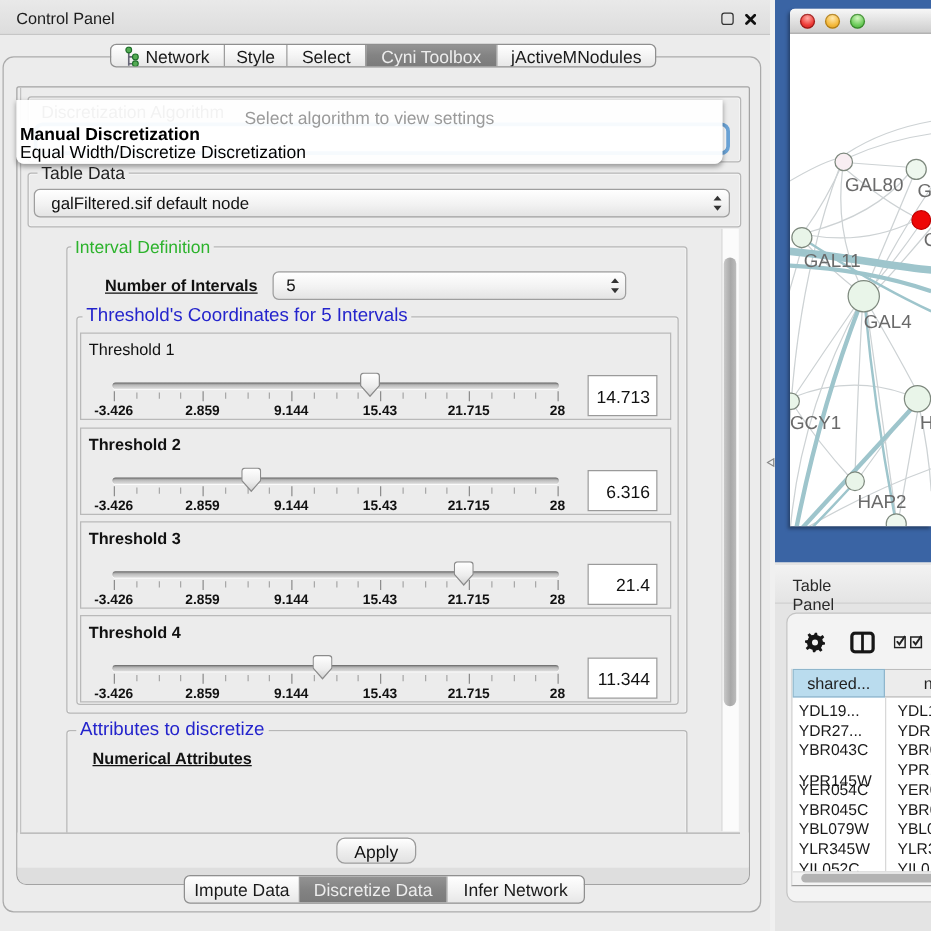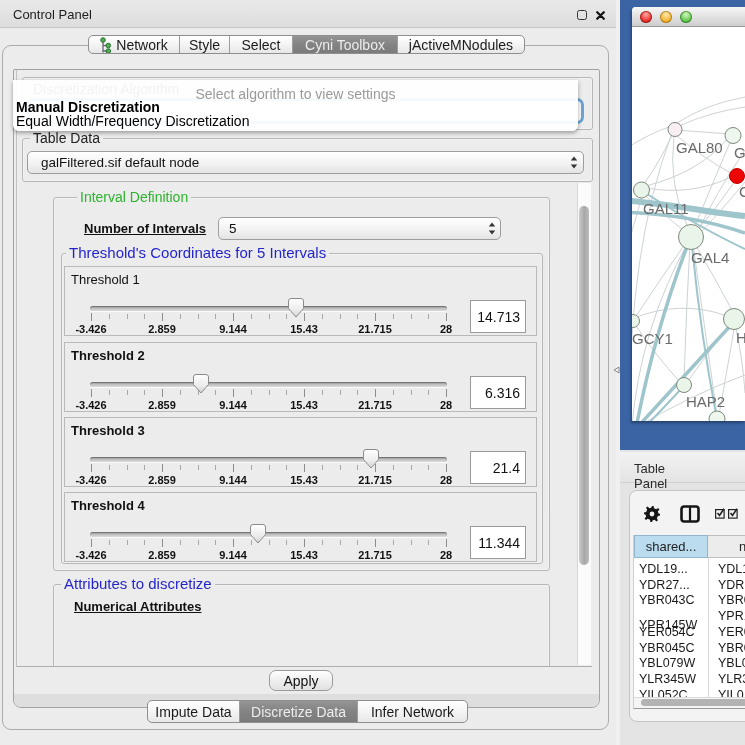--- a/index.html
+++ b/index.html
@@ -59,21 +59,21 @@
 <div class="gtitle" style="left:30px;top:131px;color:#222;">Table Data</div>
 <div class="combo" style="left:27px;top:151px;width:557px;height:23px;padding-left:13px;">galFiltered.sif default node</div>
 <div class="arrows" style="left:570px;top:156px;">
 <svg width="8" height="13" viewBox="0 0 8 13">
         <path d="M4,0.5 L7.2,4.4 H0.8 Z" fill="#333"></path>
         <path d="M4,12.5 L7.2,8.6 H0.8 Z" fill="#333"></path>
       </svg>
 </div>
 
 <div class="grp" style="left:53px;top:197px;width:497px;height:374px;"></div>
-<div class="gtitle" style="left:57px;top:190px;color:#2db32d;margin-left:20px;">Interval Definition</div>
+<div class="gtitle" style="left:57px;top:190px;color:#2db32d;">Interval Definition</div>
 
 <div class="lbl bold abs" style="left:84px;top:221px;">Number of Intervals</div>
 <div class="combo" style="left:218px;top:217px;width:283px;height:23px;padding-left:10px;">5</div>
 <div class="arrows" style="left:488px;top:222px;">
 <svg width="8" height="13" viewBox="0 0 8 13">
         <path d="M4,0.5 L7.2,4.4 H0.8 Z" fill="#333"></path>
         <path d="M4,12.5 L7.2,8.6 H0.8 Z" fill="#333"></path>
       </svg>
 </div>
 
@@ -280,21 +280,21 @@
     Network</div>
   <div class="tabseg" style="width:50px;">Style</div>
   <div class="tabseg" style="width:63px;">Select</div>
   <div class="tabseg tabsel" style="width:105px;">Cyni Toolbox</div>
   <div class="tabseg" style="width:126px;">jActiveMNodules</div>
 </div>
 
 <div class="abs" style="left:13px;top:80px;width:565px;height:51px;background:rgba(255,255,255,0.94);border-radius:0 0 6px 6px;box-shadow:0 2px 4px rgba(0,0,0,0.35);"></div>
 <div class="abs" style="left:13px;top:86px;width:565px;text-align:center;font-size:14px;color:#9a9a9a;">Select algorithm to view settings</div>
 <div class="abs" style="left:16px;top:99px;font-size:14px;font-weight:bold;color:#000;">Manual Discretization</div>
-<div class="abs" style="left:16px;top:113px;font-size:14px;color:#000;">Equal Width/Frequency Discretization</div>
+<div class="abs" style="left:16px;top:113px;font-size:14px;color:#000;">Equal Width/Discretize Discretization</div>
 
 <div class="abs" style="left:616px;top:0;width:4px;height:745px;background:#f0f0f0;"></div>
 
 <div class="abs" style="left:620px;top:0;width:125px;height:450px;background:#3a64a4;"></div>
 <div class="abs" style="left:632px;top:7px;width:113px;height:414px;background:#fff;border-radius:4px 0 0 0;box-shadow:-1px 2px 3px rgba(0,0,0,0.35);overflow:hidden;">
   <div style="position:absolute;left:0;top:0;width:113px;height:20px;background:linear-gradient(180deg,#f7f7f7,#cdcdcd);border-bottom:1px solid #9a9a9a;"></div>
   <div style="position:absolute;left:8px;top:4px;width:12px;height:12px;border-radius:6px;background:radial-gradient(circle at 50% 30%, #ffaaa4 0%, #ee3a36 55%, #b81a17 100%);box-shadow:inset 0 0 0 1px rgba(100,10,10,0.55);"></div>
   <div style="position:absolute;left:28px;top:4px;width:12px;height:12px;border-radius:6px;background:radial-gradient(circle at 50% 30%, #ffe8ae 0%, #f5b93b 55%, #cf920f 100%);box-shadow:inset 0 0 0 1px rgba(130,85,5,0.55);"></div>
   <div style="position:absolute;left:48px;top:4px;width:12px;height:12px;border-radius:6px;background:radial-gradient(circle at 50% 30%, #d2f6bf 0%, #6ccc5a 55%, #36992a 100%);box-shadow:inset 0 0 0 1px rgba(30,95,20,0.55);"></div>
   <svg id="net" style="position:absolute;left:0;top:20px;" width="113" height="394" viewBox="0 0 113 394">

